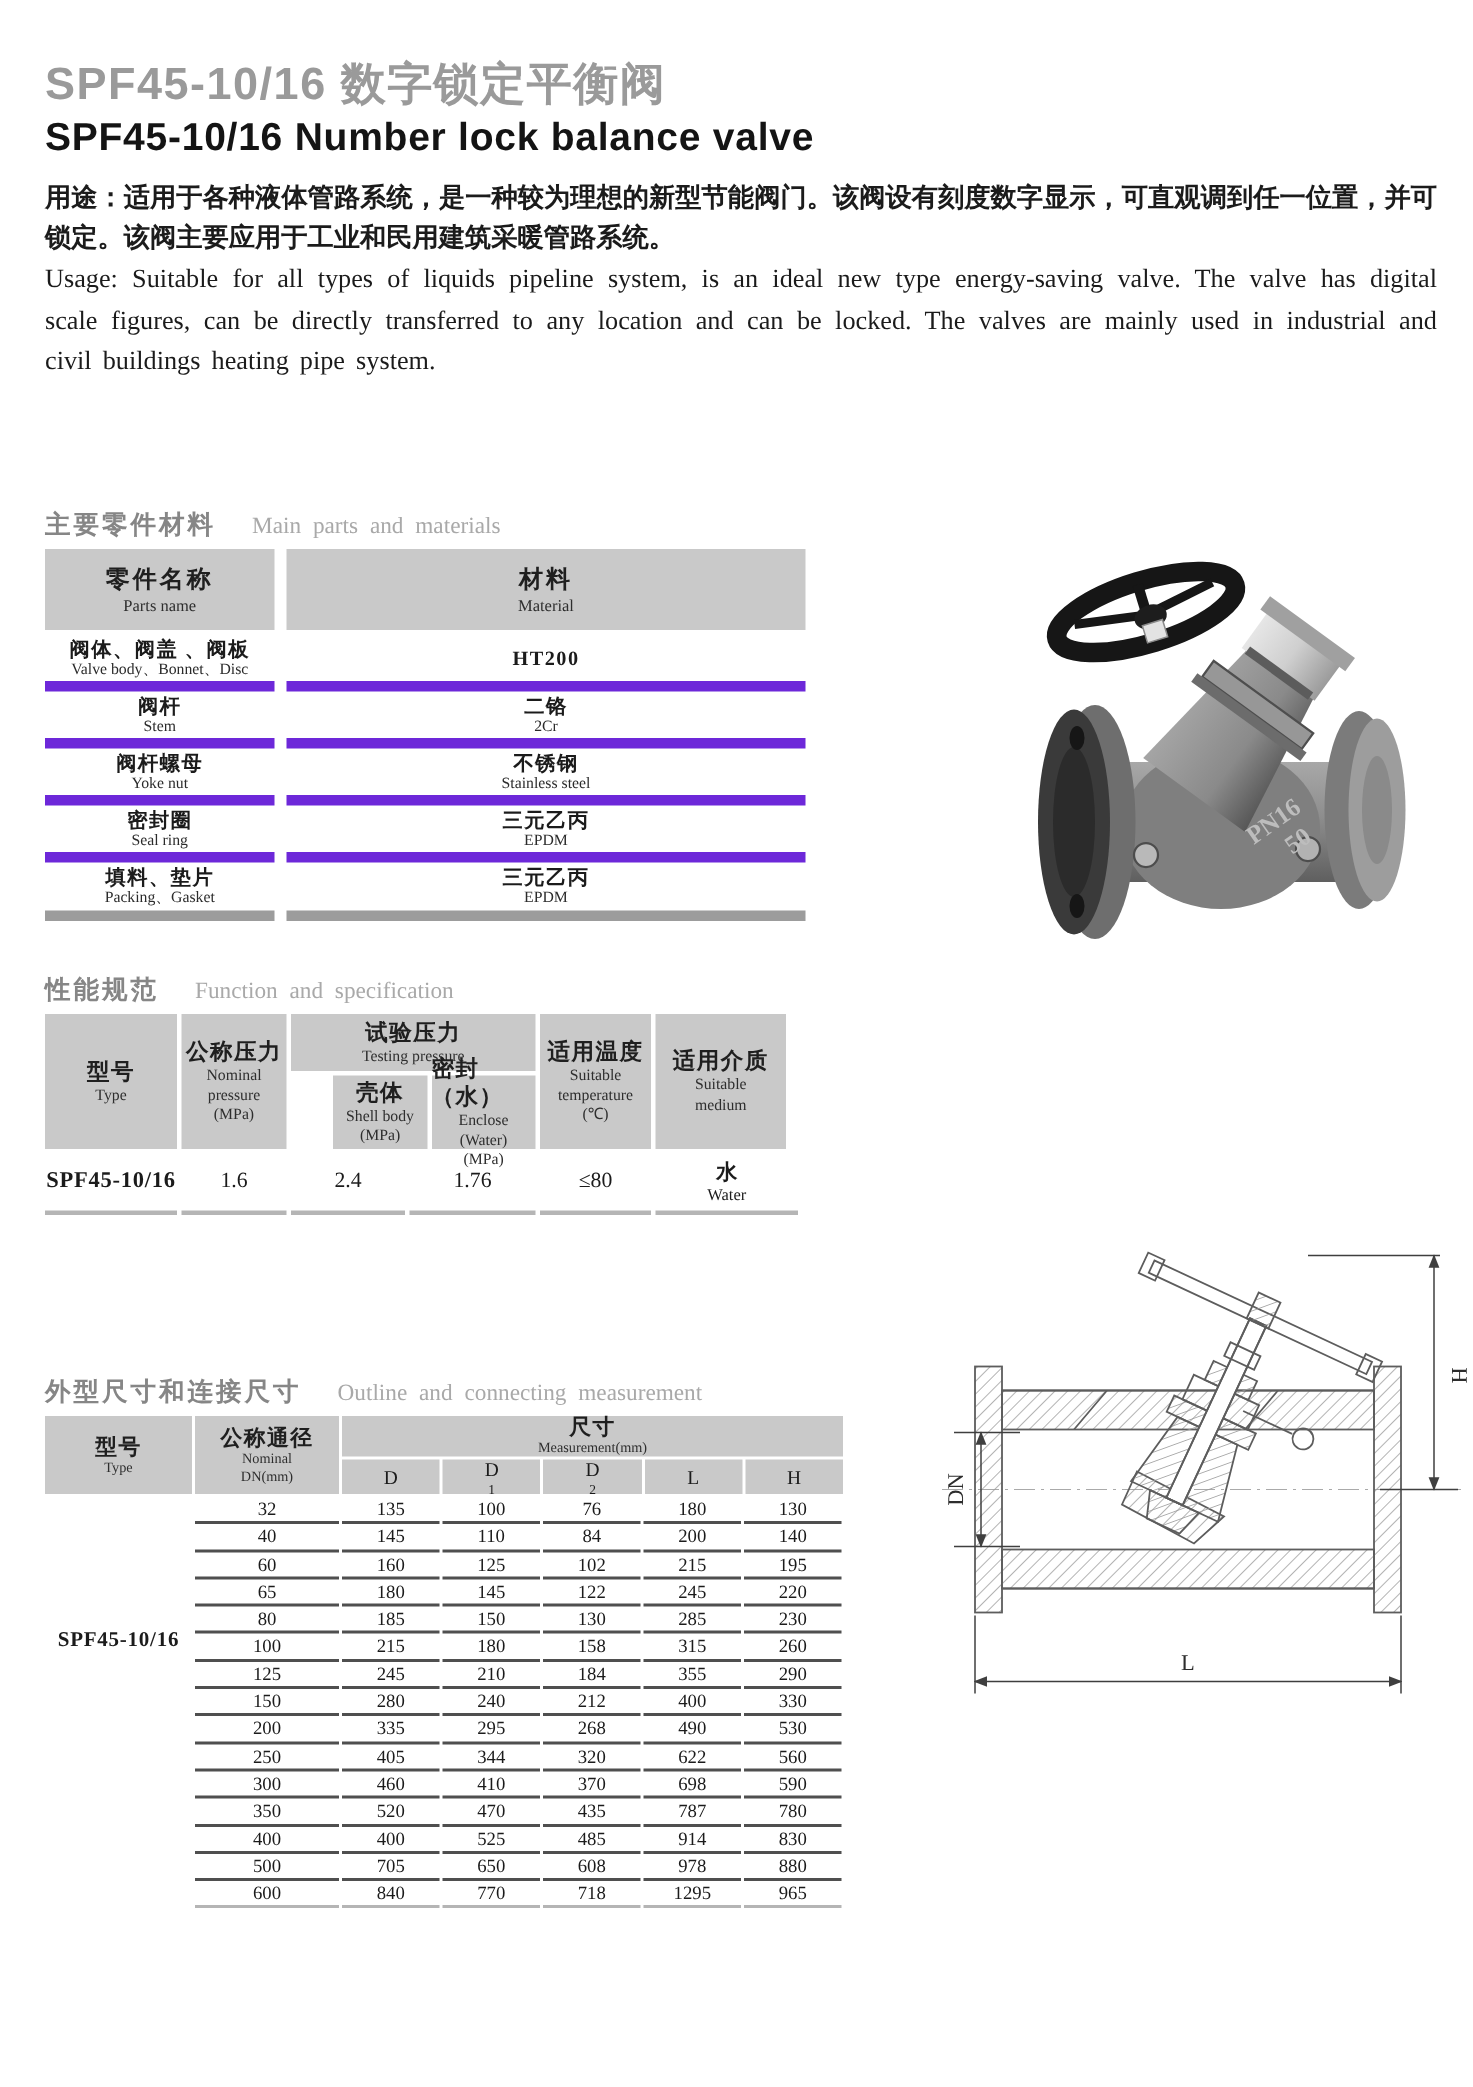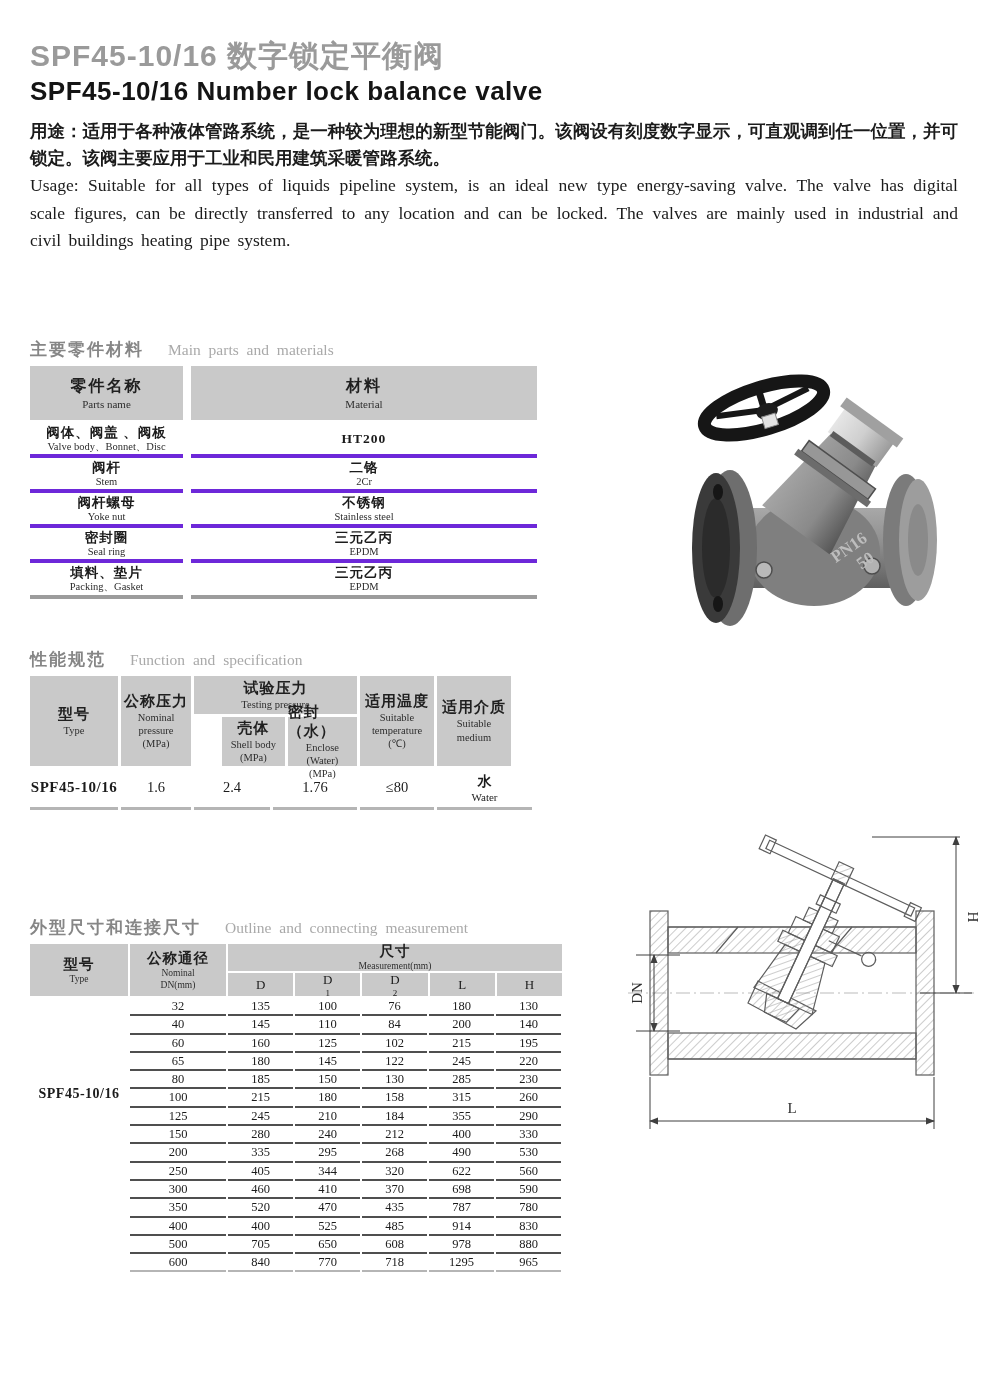--- a/index.html
+++ b/index.html
@@ -38,42 +38,42 @@
   .materials-table { position:absolute; left:30px; top:366px; width:507px; }
   .mat-header { display:flex; gap:8px; margin-bottom:3px; }
   .mat-header .hcell { background:#c9c9c9; height:54px; display:flex; flex-direction:column;
     align-items:center; justify-content:center; }
   .mat-header .hcell.left { width:153px; }
   .mat-header .hcell.right { flex:1; }
   .hcell .cn { font-size:16px; font-weight:bold; letter-spacing:2px; color:#1f1f1f; }
   .hcell .en { font-size:11px; color:#2e2e2e; margin-top:1px; }
   .mat-row { display:flex; gap:8px; }
   .mat-cell { min-height:25px; padding:2px 0 1px; text-align:center;
-    border-bottom:4px solid #6d28d9; display:flex; flex-direction:column; justify-content:center; }
+    border-bottom:7px solid #6d28d9; display:flex; flex-direction:column; justify-content:center; }
   .mat-cell.left { width:153px; }
   .mat-cell.right { flex:1; }
   .mat-cell .cn { font-size:13.5px; font-weight:bold; letter-spacing:1px; line-height:1.15; }
   .mat-cell .en { font-size:10.5px; color:#2b2b2b; line-height:1.2; }
   .mat-row:last-child .mat-cell { border-bottom-color:#9c9c9c; }
   
   .spec-table { position:absolute; left:30px; top:676px; width:505px; font-size:0; }
   .spec-head { display:flex; gap:3px; }
   .spec-hcell { background:#c9c9c9; display:flex; flex-direction:column; align-items:center;
     justify-content:center; }
   .spec-hcell .cn { font-size:15px; font-weight:bold; letter-spacing:1px; color:#1f1f1f; }
   .spec-hcell .en { font-size:10.5px; color:#2e2e2e; line-height:1.25; text-align:center; white-space:pre-line; }
   .sh-type   { width:88px; height:90px; }
   .sh-nom    { width:70px; height:90px; }
   .sh-testwrap { width:163px; display:flex; flex-direction:column; gap:3px; }
   .sh-test   { height:38px; }
   .sh-subrow { display:flex; gap:3px; flex:1;padding-left:28px; }
   .sh-shell  { width:76px; height:49px; }
   .sh-encl   { width:84px; height:49px; }
   .sh-temp   { width:74px; height:90px; }
-  .sh-med    { width:74px; height:90px;align-items:center; }
+  .sh-med    { width:87px; height:90px;align-items:center; }
   .spec-datarow { display:flex; gap:3px; margin-top:2px; }
   .spec-dcell { height:42px; display:flex; flex-direction:column; align-items:center;
     justify-content:center; border-bottom:3px solid #b5b5b5; font-size:14.5px; }
   .sd-type { width:88px; font-weight:bold; font-size:15px; letter-spacing:0.5px; }
   .sd-nom  { width:70px; } .sd-shell{ width:76px; } .sd-encl{ width:84px; }
   .sd-temp { width:74px; } .sd-med  { width:95px; }
   .sd-med .cn { font-size:14px; font-weight:bold; } .sd-med .en { font-size:11px; }
   
   .dims-table { position:absolute; left:30px; top:944px; width:532px; }
   .dims-head { display:flex; gap:2px; }

